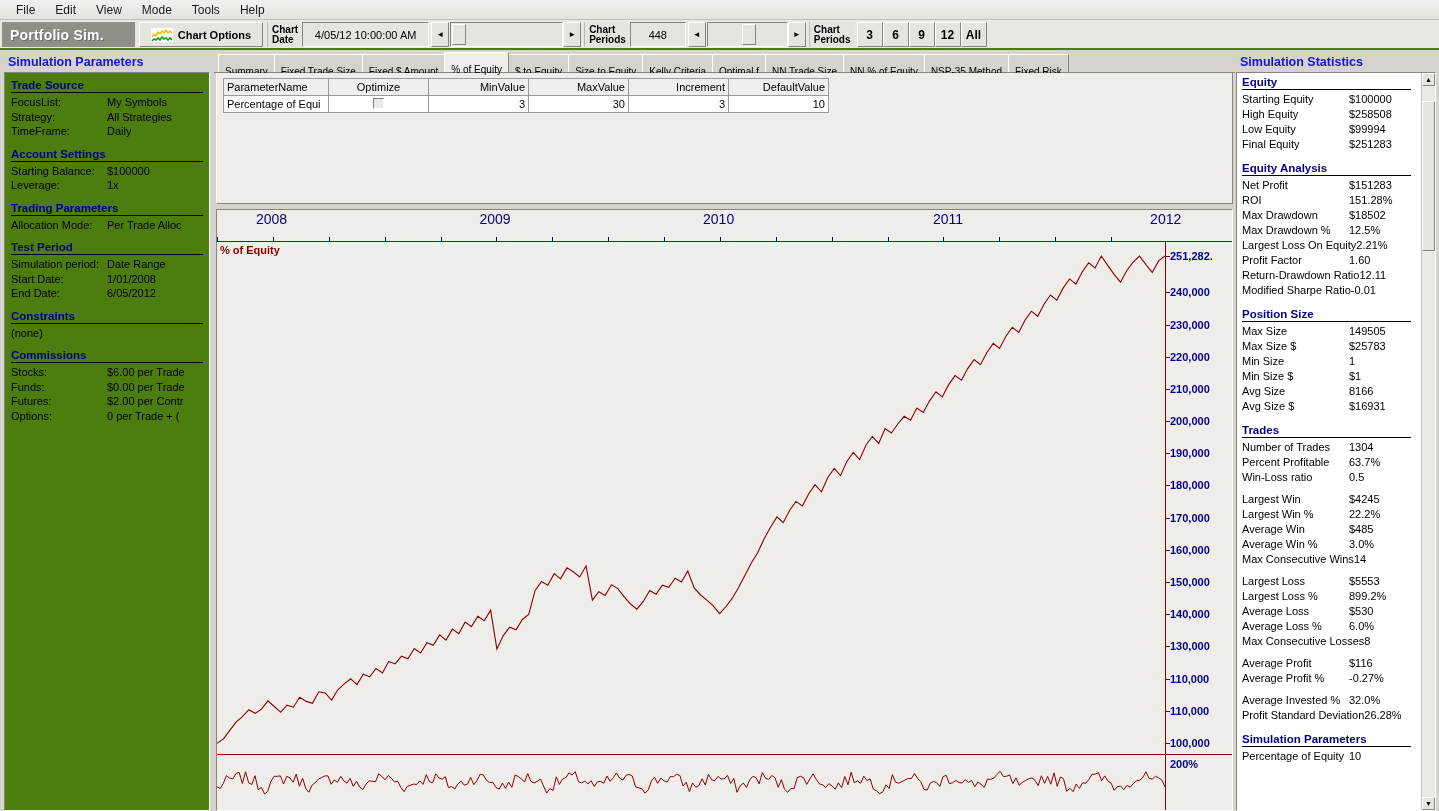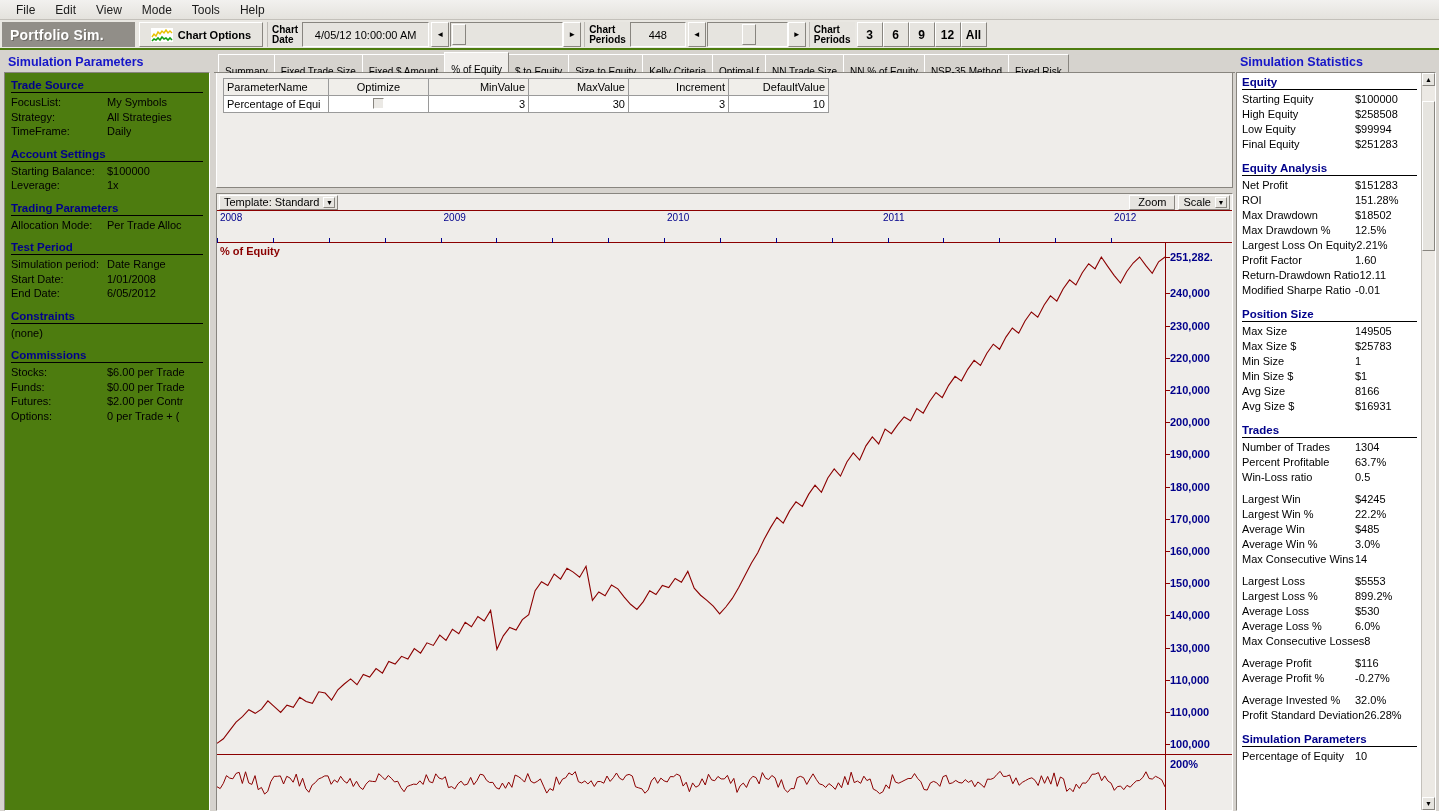--- a/index.html
+++ b/index.html
@@ -202,21 +202,21 @@
   .flatbtn {
     background:#e6e4df; font-size:11px; height:15px;
     border:1px solid; border-color:#ffffff #88857f #88857f #ffffff;
     padding:0 8px; display:flex; align-items:center;
   }
   #timeaxis {
     height:32px; position:relative;
     border-bottom:1px solid #8b0000;
     color:#00008b; font-size:10px;
   }
-  .yr { position:absolute; top:1px; font-size:10px; }
+  .yr { position:absolute; top:1px; font-size:14px;margin-left:36px; }
   .qt { position:absolute; top:30px; font-size:14px; }
   .qtick { position:absolute; top:27px; width:1px; height:5px; background:#00008b; }
 
   #plotrow { flex:1; display:flex; position:relative; }
   #plotarea { flex:1; position:relative; background:#efedea; border-right:1px solid #8b0000; overflow:hidden; }
   #plotlabel { position:absolute; left:3px; top:2px; color:#8b0000; font-weight:bold; font-size:11px; }
   #yaxis { width:66px; position:relative; background:#efedea; }
   .ytick { position:absolute; left:4px; color:#00008b; font-weight:bold; font-size:11px; transform:translateY(-50%); white-space:nowrap;}
   .ytickmark { position:absolute; left:0; width:4px; height:1px; background:#8b0000; }
 
@@ -229,21 +229,21 @@
   #rightpanel {
     width:204px; background:#d6d3ce;
     padding:3px 3px 0 1px;
     display:flex; flex-direction:column;
   }
   #statsbox {
     background:#ffffff;
     border:1px solid; border-color:#88857f #ffffff #ffffff #88857f;
     flex:1; display:flex; overflow:hidden;
   }
-  #statsinner { flex:1; padding:3px 4px 0 5px; overflow:hidden; }
+  #statsinner { flex:1; padding:3px 10px 0 5px; overflow:hidden; }
   .sgrp { color:#00008b; font-weight:bold; font-size:11.5px; margin-top:10px; }
   .sgrp:first-child { margin-top:0; }
   .sgrp-rule { border-bottom:1px solid #000; margin:1px 0 2px 0; }
   .srow { display:flex; font-size:11px; line-height:15px; }
   .srow .sk { flex:1; white-space:nowrap; }
   .srow .sv { width:62px; flex:none; white-space:nowrap; }
   .sgap { height:7px; }
   #statscroll {
     width:14px; background:#ece9e4; position:relative;
     border-left:1px solid #c3c0ba;
@@ -439,32 +439,20 @@
             <td class="cell-num">3</td>
             <td class="cell-num">30</td>
             <td class="cell-num">3</td>
             <td class="cell-num">10</td>
           </tr>
         </tbody>
       </table>
     </div>
 
     <div id="chartwrap">
-      <div id="charttoolbar">
-        <div class="combo">
-          <span>Template: Standard</span>
-          <span class="arrowbox">▼</span>
-        </div>
-        <div style="flex:1"></div>
-        <div class="flatbtn">Zoom</div>
-        <div class="combo">
-          <span>Scale</span>
-          <span class="arrowbox">▼</span>
-        </div>
-      </div>
 
       <div id="timeaxis">
           <div class="qt" style="left: 3px;">Q1</div>
           <div class="qtick" style="left: 0px;"></div>
           <div class="qt" style="left: 58.8824px;">Q2</div>
           <div class="qtick" style="left: 55.8824px;"></div>
           <div class="qt" style="left: 114.765px;">Q3</div>
           <div class="qtick" style="left: 111.765px;"></div>
           <div class="qt" style="left: 170.647px;">Q4</div>
           <div class="qtick" style="left: 167.647px;"></div>
@@ -490,21 +478,21 @@
           <div class="qtick" style="left: 726.471px;"></div>
           <div class="qt" style="left: 785.353px;">Q3</div>
           <div class="qtick" style="left: 782.353px;"></div>
           <div class="qt" style="left: 841.235px;">Q4</div>
           <div class="qtick" style="left: 838.235px;"></div>
           <div class="qt" style="left: 897.118px;">Q1</div>
           <div class="qtick" style="left: 894.118px;"></div>
           <div class="yr" style="left: 3px;">2008</div>
           <div class="yr" style="left: 226.529px;">2009</div>
           <div class="yr" style="left: 450.059px;">2010</div>
-          <div class="yr" style="left: 666px;">2011</div>
+          <div class="yr" style="left: 680px;">2011</div>
           <div class="yr" style="left: 897.118px;">2012</div>
         </div>
 
       <div id="plotrow">
         <div id="plotarea">
           <div id="plotlabel">% of Equity</div>
           <svg id="equitysvg" width="100%" height="100%" viewBox="0 0 950 510" preserveAspectRatio="none">
             <polyline id="equityline" fill="none" stroke="#8b0000" stroke-width="1.1" vector-effect="non-scaling-stroke" points="0.0,499.4 6.4,494.9 12.8,486.5 19.1,478.2 25.5,472.7 31.9,465.9 38.3,469.5 44.6,465.3 51.0,457.0 57.4,462.7 63.8,468.5 70.1,461.4 76.5,463.4 82.9,453.4 89.3,457.6 95.6,459.5 102.0,448.0 108.4,449.2 114.8,456.3 121.1,446.0 127.5,440.2 133.9,435.1 140.3,440.9 146.6,430.6 153.0,433.2 159.4,424.8 165.8,429.3 172.1,417.8 178.5,420.3 184.9,412.6 191.3,415.2 197.7,404.9 204.0,409.4 210.4,399.1 216.8,401.7 223.2,391.4 229.5,396.6 235.9,385.6 242.3,390.1 248.7,378.6 255.0,383.1 261.4,372.8 267.8,377.3 274.2,366.7 280.5,405.6 286.9,392.1 293.3,383.7 299.7,386.3 306.0,376.0 312.4,370.9 318.8,347.1 325.2,338.1 331.5,341.9 337.9,330.4 344.3,335.5 350.7,324.6 357.0,328.5 363.4,333.6 369.8,322.7 376.2,356.7 382.6,348.4 388.9,352.2 395.3,341.3 401.7,345.2 408.1,353.5 414.4,360.6 420.8,365.7 427.2,358.0 433.6,347.1 439.9,350.9 446.3,341.9 452.7,343.9 459.1,334.9 465.4,338.7 471.8,327.8 478.2,344.5 484.6,351.6 490.9,356.7 497.3,362.5 503.7,370.2 510.1,363.1 516.4,354.8 522.8,343.9 529.2,331.7 535.6,319.5 541.9,309.2 548.3,295.7 554.7,284.1 561.1,273.8 567.4,279.6 573.8,267.4 580.2,258.4 586.6,262.9 593.0,250.7 599.3,241.7 605.7,248.8 612.1,234.6 618.5,225.6 624.8,232.7 631.2,218.6 637.6,209.6 644.0,216.7 650.3,202.5 656.7,193.5 663.1,200.6 669.5,185.8 675.8,190.3 682.2,181.3 688.6,173.6 695.0,177.5 701.3,165.3 707.7,169.8 714.1,158.2 720.5,149.2 726.8,154.3 733.2,142.1 739.6,133.1 746.0,137.6 752.3,126.1 758.7,117.1 765.1,122.2 771.5,110.0 777.9,101.0 784.2,106.1 790.6,93.9 797.0,84.9 803.4,90.1 809.7,77.9 816.1,68.9 822.5,74.0 828.9,61.8 835.2,52.8 841.6,58.0 848.0,45.7 854.4,36.8 860.7,41.9 867.1,29.7 873.5,20.7 879.9,25.8 886.2,14.0 892.6,23.3 899.0,32.3 905.4,40.0 911.7,28.4 918.1,20.0 924.5,14.0 930.9,22.6 937.2,30.3 943.6,18.8 950.0,14.0"></polyline>
           </svg>
         </div>

